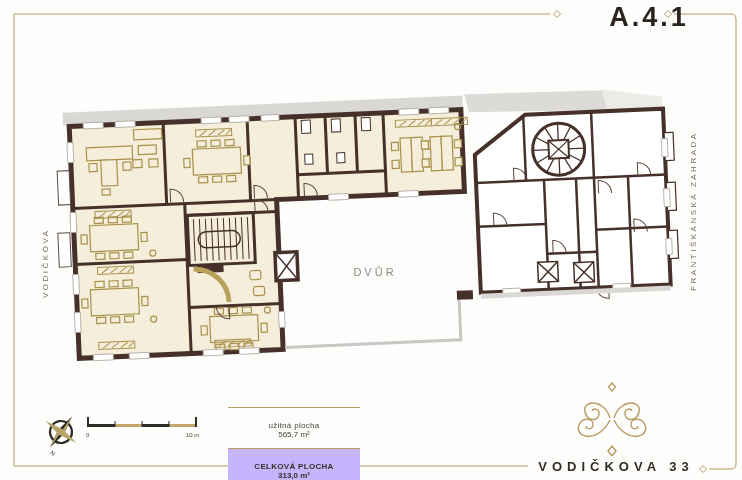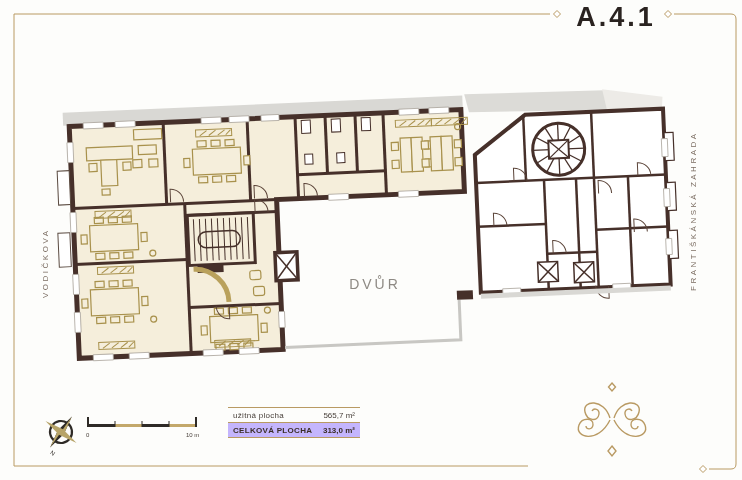--- a/index.html
+++ b/index.html
@@ -1,31 +1,31 @@
 <!DOCTYPE html>
 <html><head>
 <meta charset="utf-8">
 <style>
   html,body{margin:0;padding:0;background:#ffffff;}
   .sheet{position:relative;width:742px;height:480px;background:#fdfdfb;overflow:hidden;
          font-family:"Liberation Sans", sans-serif;}
   .abs{position:absolute;}
-  .unit-code{left:556px;top:2px;width:120px;text-align:center;font-size:27px;font-weight:bold;
+  .unit-code{left:589px;top:2px;width:120px;text-align:center;font-size:27px;font-weight:bold;
              letter-spacing:3px;color:#2a2320;}
   .floor-code{left:556px;top:36px;width:120px;text-align:center;font-size:16px;font-weight:bold;
               letter-spacing:4px;color:#b4935a;}
   .v-label{writing-mode:vertical-rl;transform:rotate(180deg);font-size:8px;letter-spacing:2.5px;
            color:#7b6d62;white-space:nowrap;}
   .street{left:41px;top:193px;height:105px;}
   .garden{left:689px;top:126px;height:165px;}
-  .courtyard-label{left:330px;top:276px;width:90px;text-align:center;font-size:14px;
+  .courtyard-label{left:330px;top:266px;width:90px;text-align:center;font-size:11px;
                    letter-spacing:3px;color:#8e8a84;}
   .area-table{left:228px;top:407px;width:132px;font-size:8px;color:#4a423c;}
   .area-row{display:flex;justify-content:space-between;align-items:center;height:14px;
-            padding:0 5px;border-top:1px solid #b99a63;}
+            padding:13px 5px;border-top:1px solid #b99a63;flex-direction:column;}
   .area-row.hl{background:#c4b5fd;border-bottom:1px solid #b99a63;color:#3a2d25;font-weight:bold;}
   .area-row .lbl{letter-spacing:0.3px;}
   .brand-text{left:528px;top:459px;width:176px;text-align:center;font-size:13px;font-weight:bold;
               letter-spacing:5px;color:#362c26;}
   svg text{font-family:"Liberation Sans", sans-serif;}
 </style>
 </head>
 <body>
 
 <div class="sheet">
@@ -317,14 +317,15 @@
   <svg class="abs" style="left:552px;top:380px" width="120" height="78" viewBox="0 0 120 78">
     <g stroke="#b99a63" stroke-width="1.4" fill="none">
       <path d="M60,3 L63.5,7 L60,11 L56.5,7 Z"></path>
       <path d="M58,38 C52,18 30,20 33,32 C35,41 46,42 47,34 C47.5,29 42,27.5 40,31"></path>
       <path d="M62,38 C68,18 90,20 87,32 C85,41 74,42 73,34 C72.5,29 78,27.5 80,31"></path>
       <path d="M58,40 C46,64 22,58 27,45 C30,37 42,37.5 41,45 C40.3,50 34,50 34,46"></path>
       <path d="M62,40 C74,64 98,58 93,45 C90,37 78,37.5 79,45 C79.7,50 86,50 86,46"></path>
       <path d="M60,66 L64,71 L60,76 L56,71 Z"></path>
     </g>
   </svg>
+  <div class="abs brand-text">VODIČKOVA 33</div>
 
 </div>
 
 </body></html>

